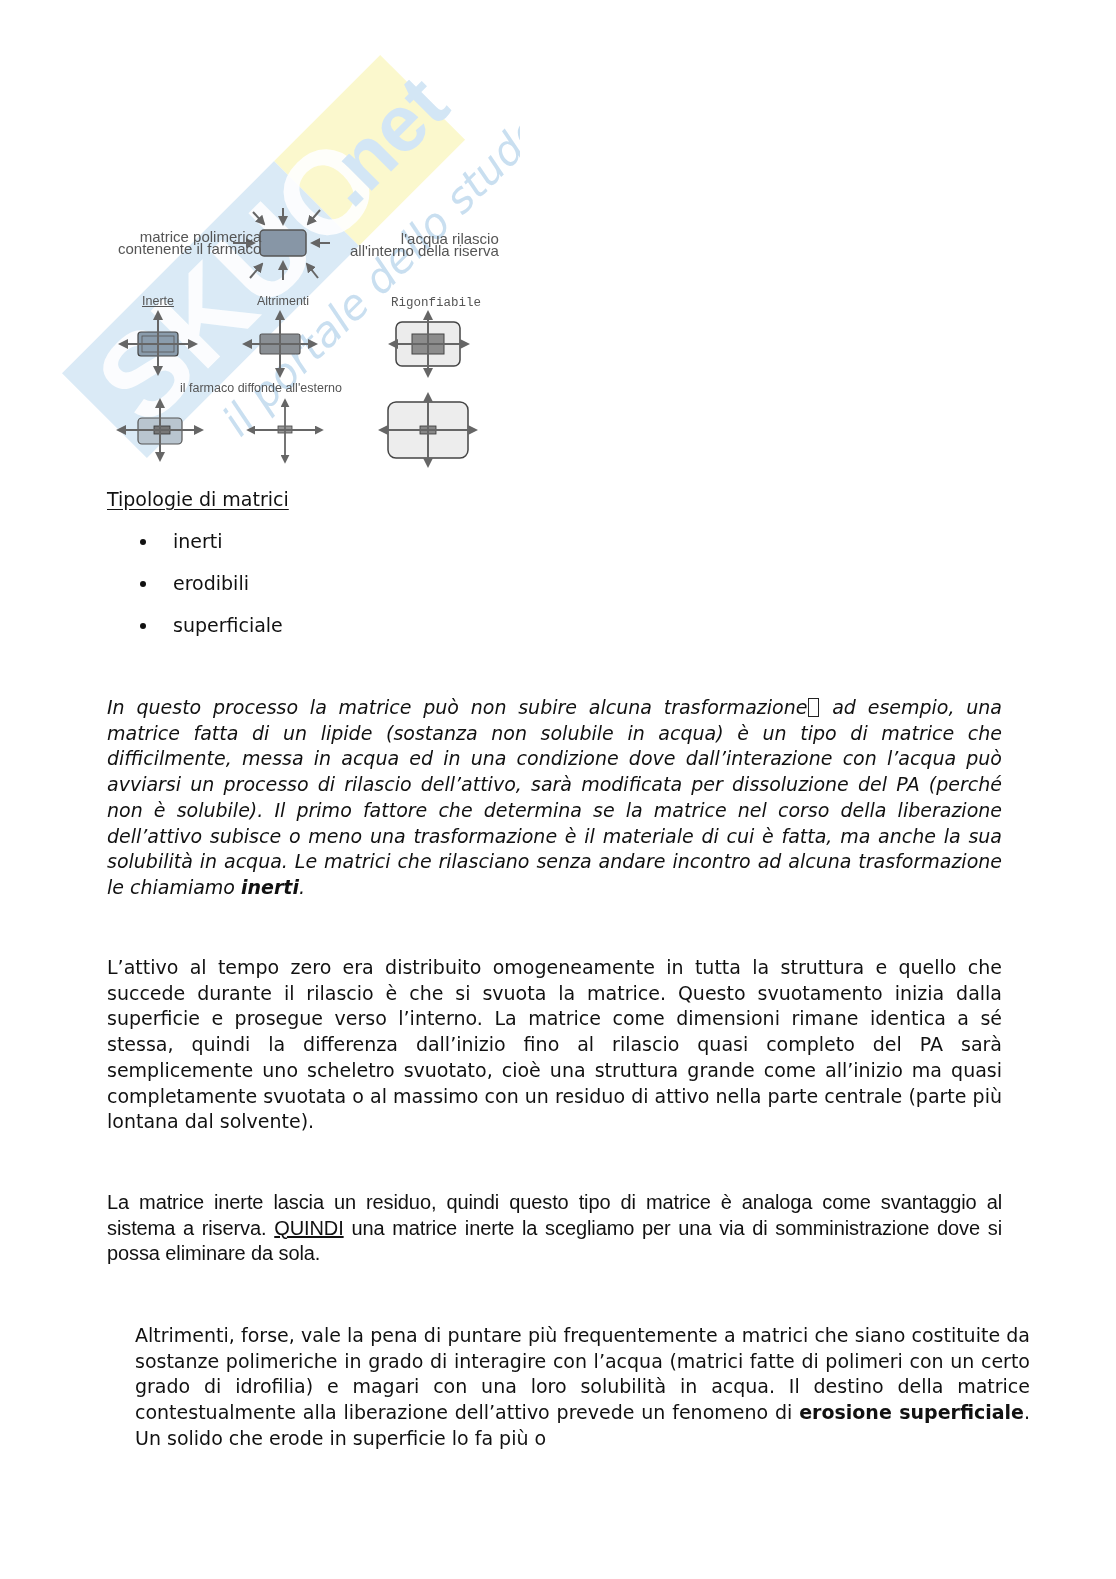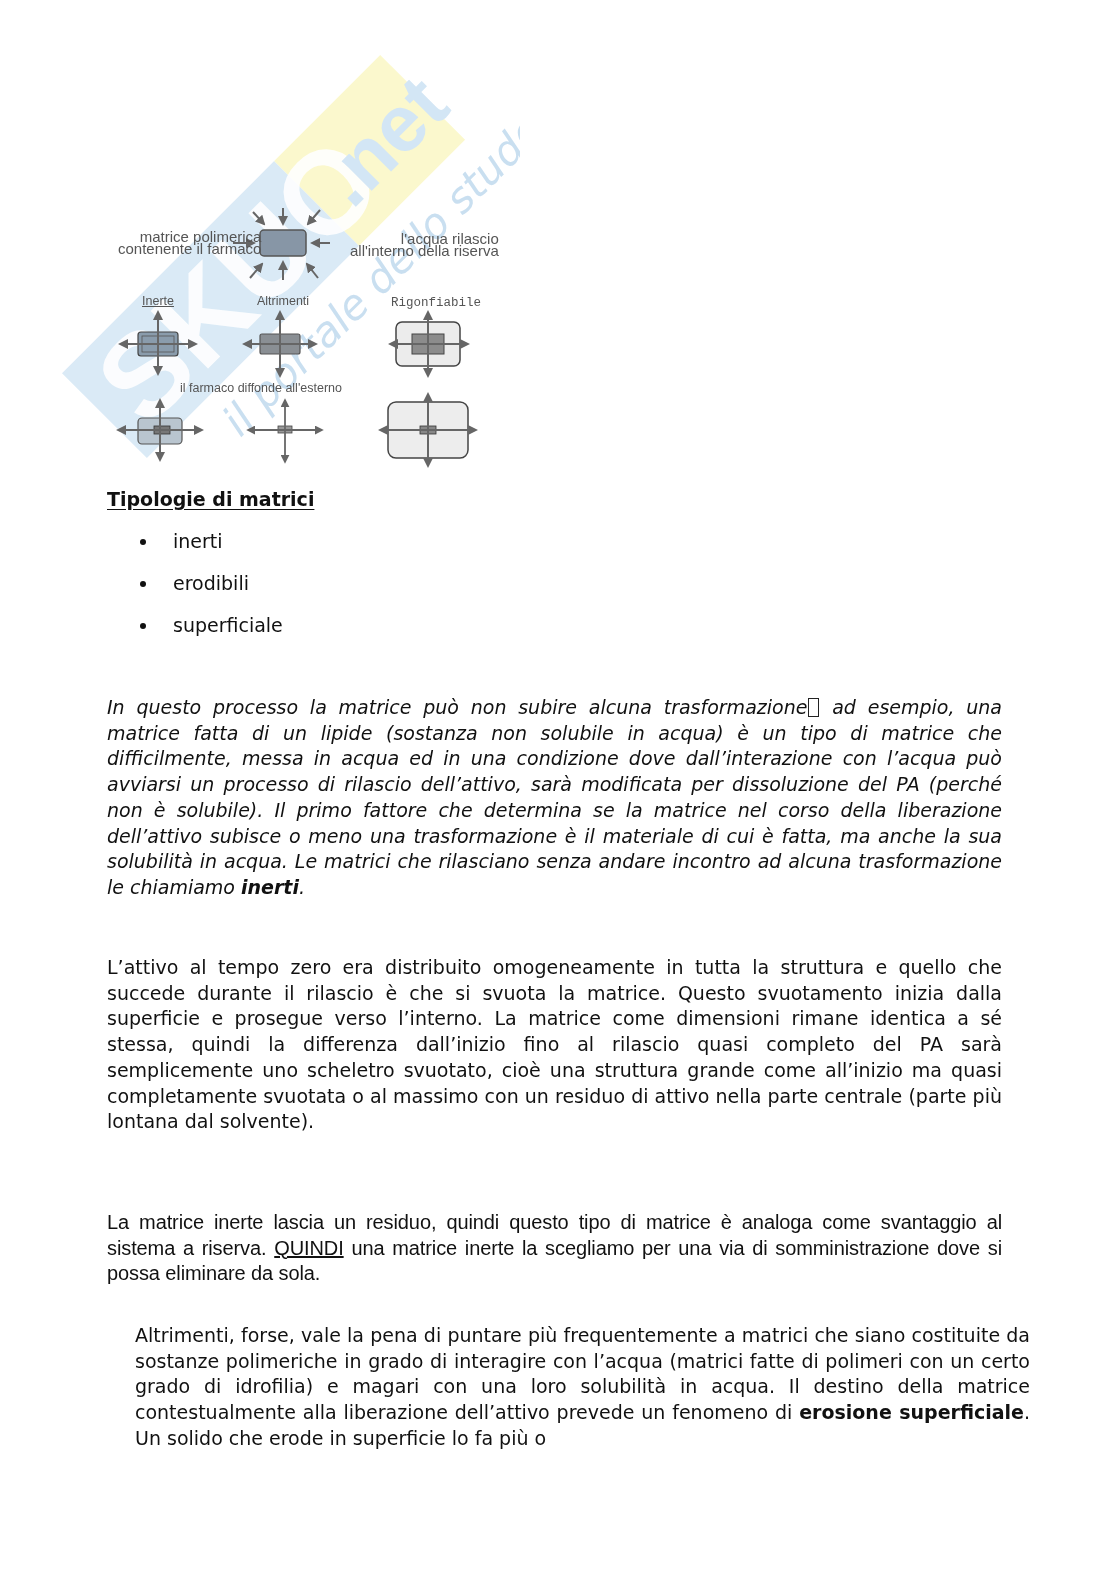--- a/index.html
+++ b/index.html
@@ -13,32 +13,32 @@
 
     
     .figure { position: absolute; left: 108px; top: 200px; width: 380px; height: 270px; z-index: 1; }
     .figure svg { width: 100%; height: 100%; }
     .fig-label { position: absolute; font-family: "Liberation Sans", sans-serif; color: #555; white-space: nowrap; z-index: 2; }
     .fig-label.small { font-size: 15px; line-height: 12px; text-align: right; }
     .fig-label.medium { font-size: 12.5px; }
 
     
     .content { position: absolute; left: 107px; top: 0; width: 895px; z-index: 3; }
-    .heading { position: absolute; top: 488px; left: 0; font-size: 19px; font-weight: bold; text-decoration: underline; text-underline-offset: 3px; }
+    .heading { position: absolute; top: 488px; left: 0; font-size: 19px; font-weight: normal; text-decoration: underline; text-underline-offset: 3px; }
     .bullets { position: absolute; top: 528px; left: 0; list-style: none; }
     .bullets li { position: relative; height: 42px; font-size: 19px; line-height: 26px; padding-left: 66px; }
     .bullets li .dot { position: absolute; left: 33px; top: 11px; width: 6px; height: 6px; border-radius: 50%; background: #111; }
 
     .para { position: absolute; left: 0; width: 895px; font-size: 19px; line-height: 25.7px; text-align: justify; }
     .para.condensed { font-family: "Liberation Sans", sans-serif; font-size: 20px; letter-spacing: -0.1px; }
     .para b { font-weight: bold; }
     .para u { text-decoration: underline; }
     .p1 { top: 695px; font-style: italic; }
     .p2 { top: 955px; }
-    .p3 { top: 1190px; margin-top: 20px; }
+    .p3 { top: 1190px; }
     .p4 { top: 1323px; margin-left: 28px; }
     .tofu { display: inline-block; width: 11px; height: 19px; border: 1px solid #222; vertical-align: -3px; margin: 0 1px; }
   </style>
 </head>
 <body>
 
 <div class="page">
 
   <svg class="watermark" viewBox="0 0 520 480">
     <g transform="rotate(-45 260 260)">

